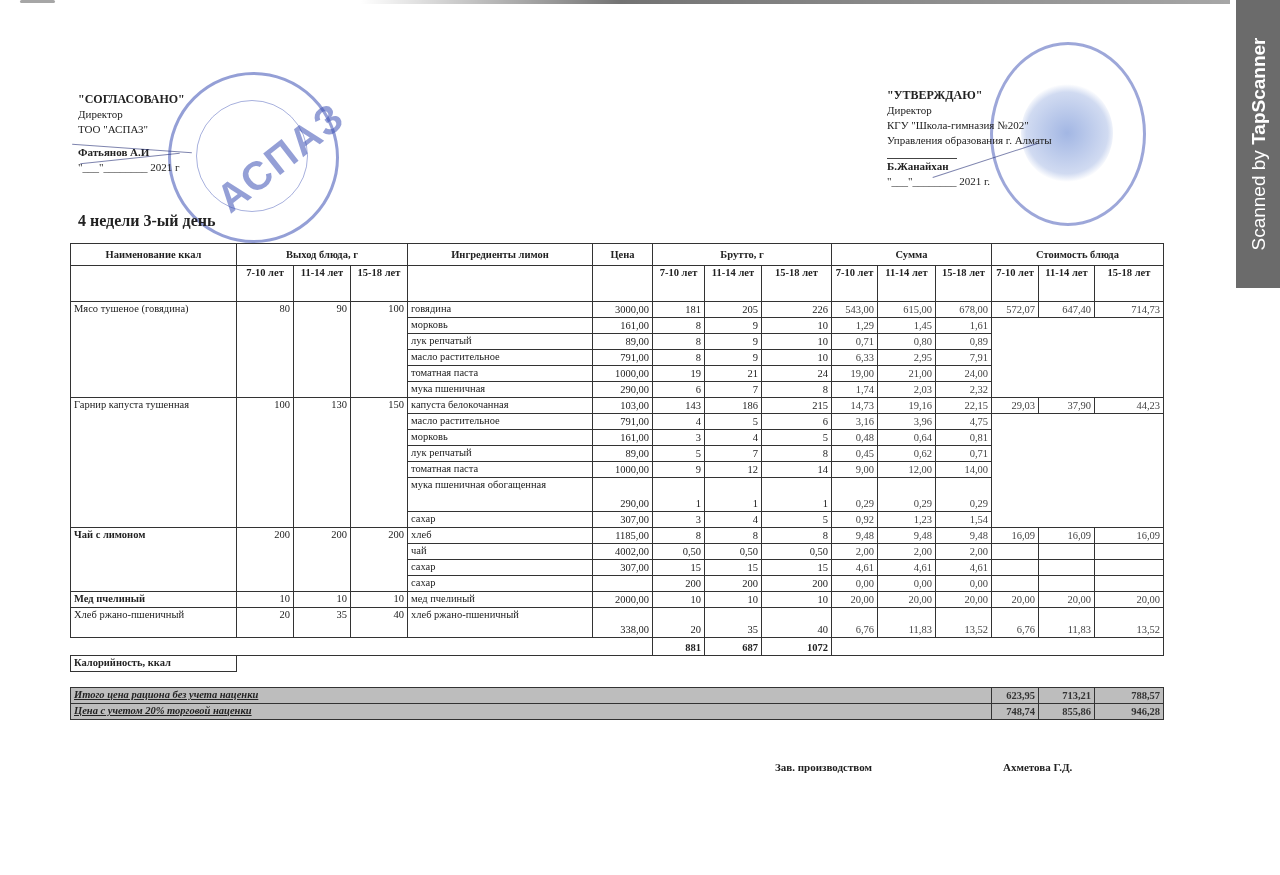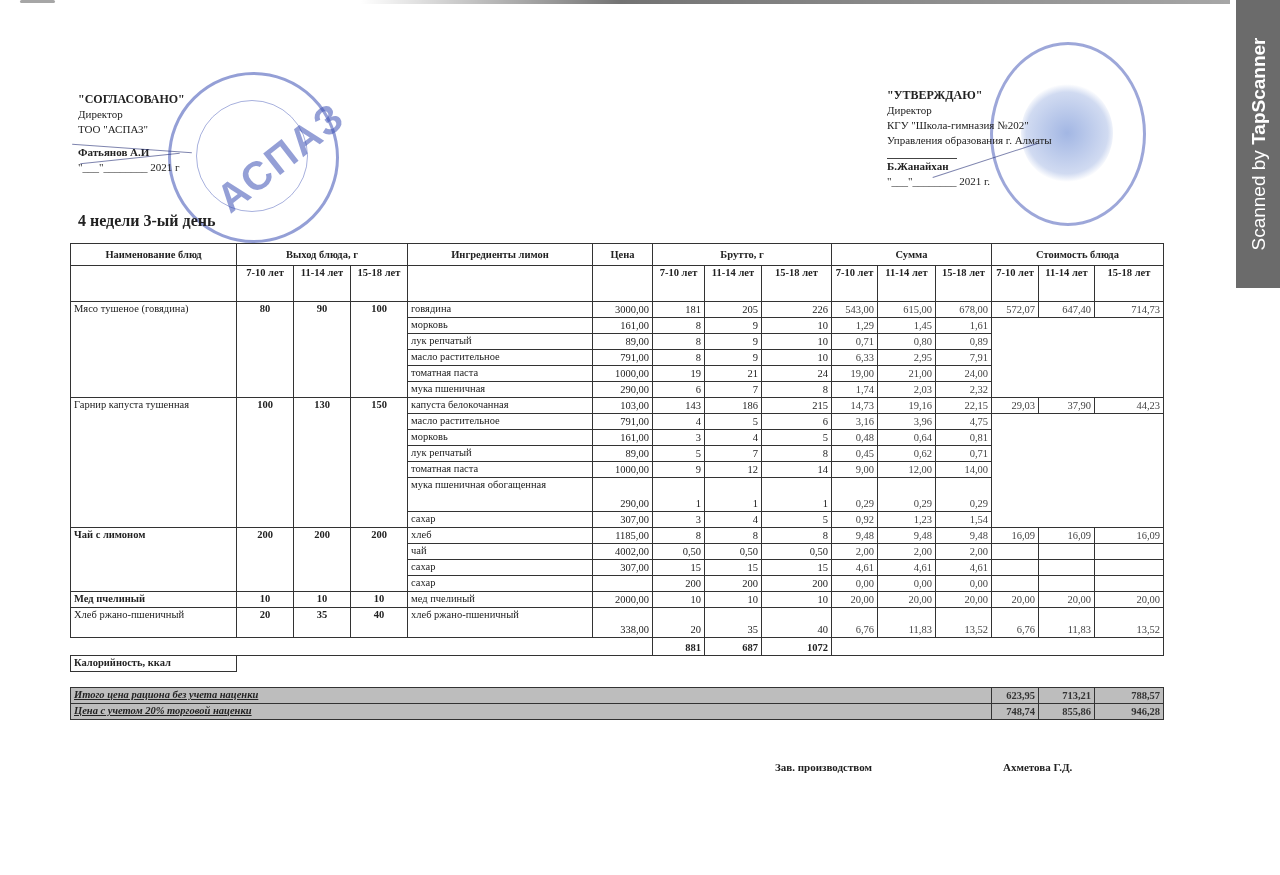--- a/index.html
+++ b/index.html
@@ -40,21 +40,21 @@
   table.menu {
     position: absolute; left: 70px; top: 243px; border-collapse: collapse;
     font-size: 10.5px; table-layout: fixed;
   }
   table.menu td {
     border: 1px solid #333; padding: 0 3px; height: 15px; line-height: 14px;
     vertical-align: top; white-space: nowrap; overflow: hidden;
   }
   table.menu td.h { font-weight: bold; text-align: center; vertical-align: middle; }
   table.menu td.num { text-align: right; vertical-align: bottom; }
-  table.menu td.c { text-align: center; font-weight: bold; }
+  table.menu td.c { text-align: right; }
   table.menu td.gray { background: #bdbdbd; }
   .ital { font-style: italic; font-weight: bold; text-decoration: underline; }
 
   .footer { position: absolute; top: 761px; font-size: 11px; font-weight: bold; }
 </style>
 </head>
 <body>
 
 <div class="topshadow2"></div>
 <div class="topshadow"></div>
@@ -109,21 +109,21 @@
       <col style="width:70px">
     <col style="width:46px">
       <col style="width:58px">
       <col style="width:56px">
     <col style="width:47px">
       <col style="width:56px">
       <col style="width:69px">
   </colgroup>
   <tbody id="tbody">
     <tr style="height:22px">
-      <td class="h">Наименование блюд</td>
+      <td class="h">Наименование ккал</td>
       <td class="h" colspan="3">Выход блюда, г</td>
       <td class="h">Ингредиенты лимон</td>
       <td class="h">Цена</td>
       <td class="h" colspan="3">Брутто, г</td>
       <td class="h" colspan="3">Сумма</td>
       <td class="h" colspan="3">Стоимость блюда</td>
     </tr>
     <tr style="height:36px">
       <td></td>
       <td class="h" style="vertical-align:top">7-10 лет</td>

